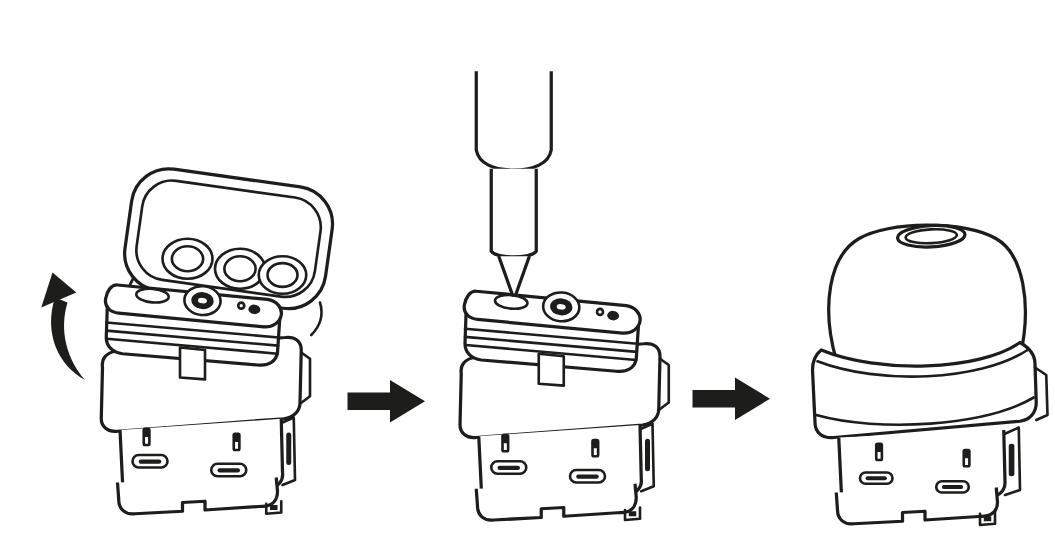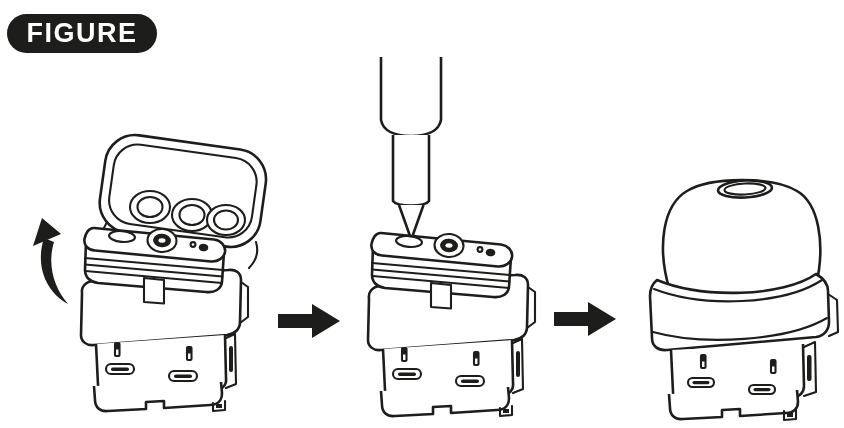--- a/index.html
+++ b/index.html
@@ -21,23 +21,20 @@
   svg .ln2{fill:none;stroke:var(--ink);stroke-width:2.1;stroke-linecap:round;stroke-linejoin:round;}
   svg .fw{fill:#fff;stroke:var(--ink);stroke-width:2.6;stroke-linejoin:round;}
   svg .fw2{fill:#fff;stroke:var(--ink);stroke-width:2.1;stroke-linejoin:round;}
   svg .ink{fill:var(--ink);stroke:none;}
 </style>
 </head>
 <body>
 
 <div class="canvas">
 
-  <div class="badge">
-    <span>FIGURE</span>
-  </div>
 
   <div class="ill" style="left:28px;top:130px">
     <svg width="272" height="298" viewBox="0 0 272 298">
 
       <g>
         <path class="ink" d="M40,174 C18,162 7,136 16,108 L26,112 C19,135 26,158 40,174 Z"></path>
         <path class="ink" d="M5,116 L14,88 L33,104 Z"></path>
       </g>
 
       <g>

